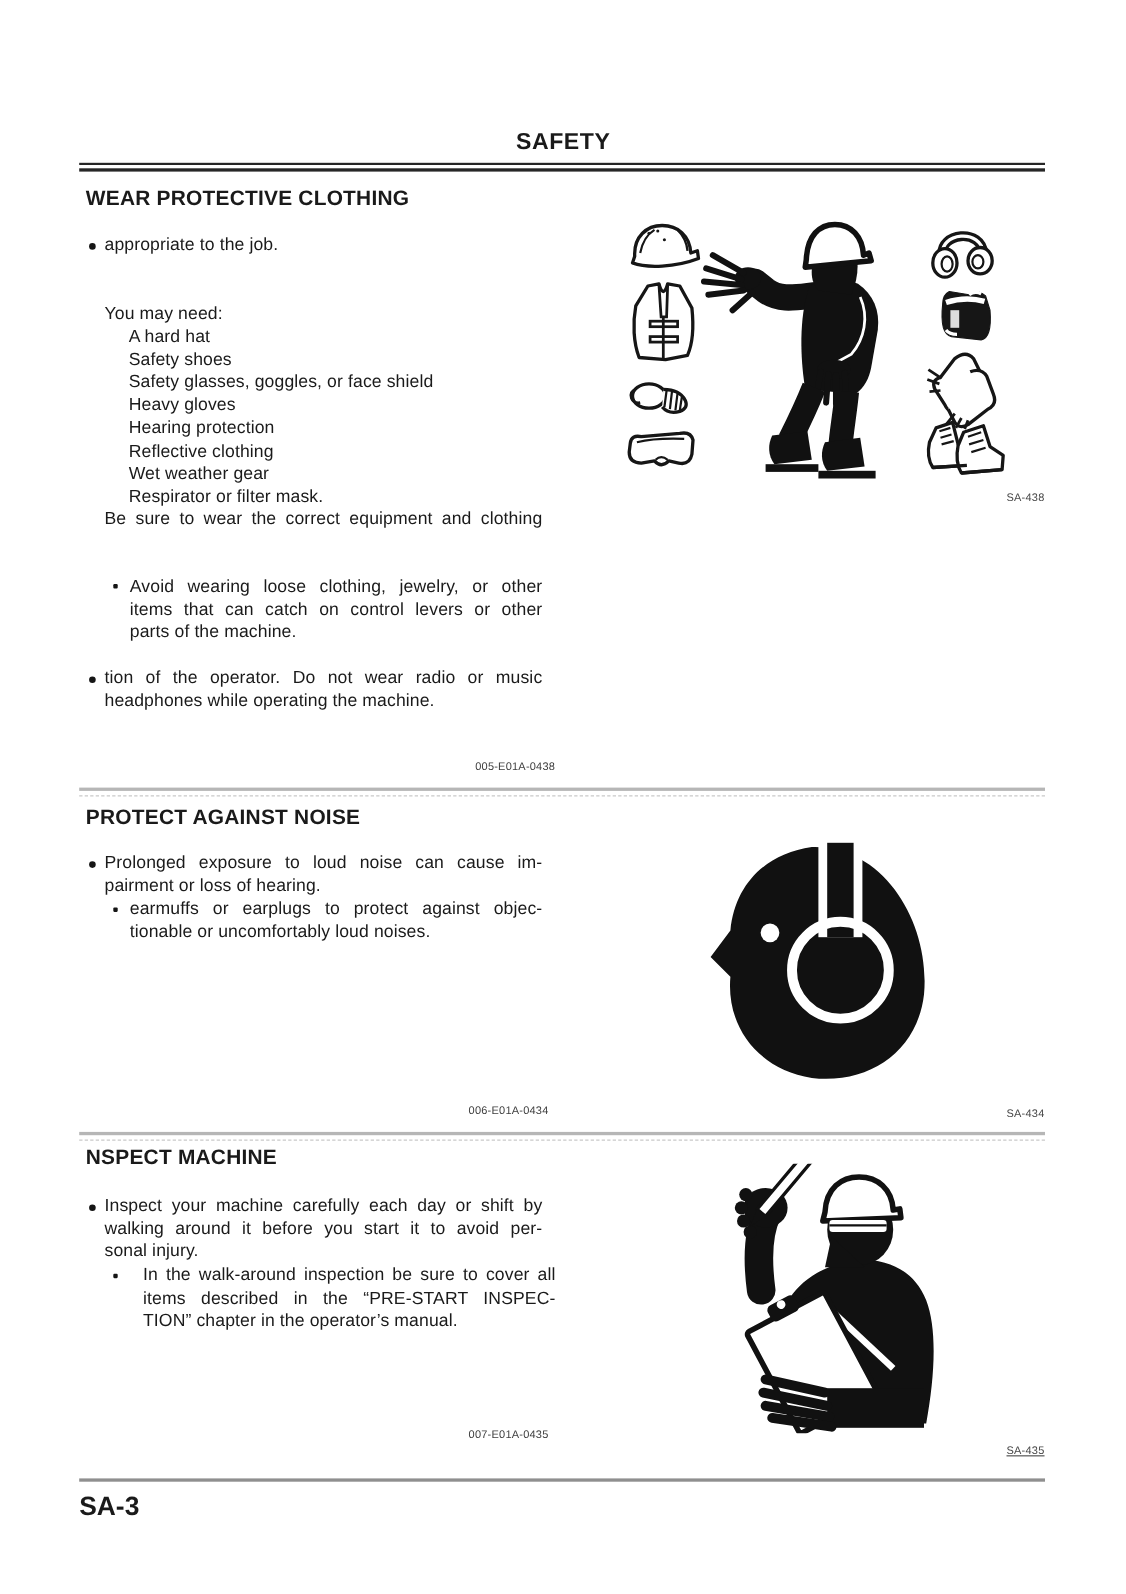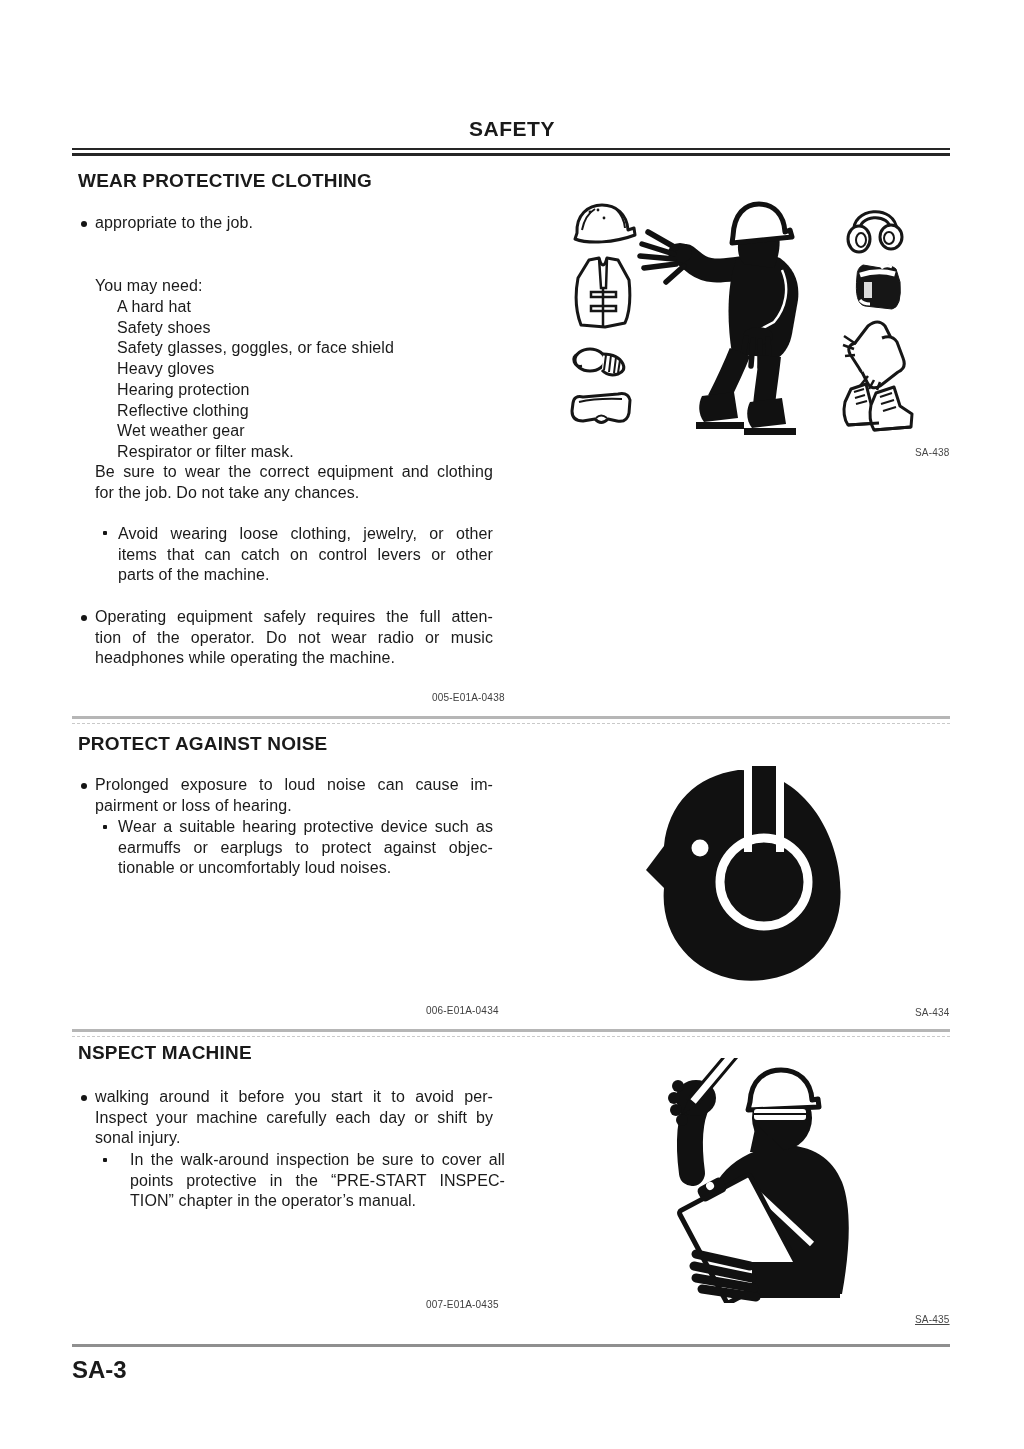--- a/index.html
+++ b/index.html
@@ -50,33 +50,31 @@
     <div class="ln">Safety glasses, goggles, or face shield</div>
     <div class="ln">Heavy gloves</div>
     <div class="ln">Hearing protection</div>
     <div class="ln">Reflective clothing</div>
     <div class="ln">Wet weather gear</div>
     <div class="ln">Respirator or filter mask.</div>
   </div>
 
   <div class="abs" style="top:462px;left:95px;width:398px;">
     <div class="ln j">Be sure to wear the correct equipment and clothing</div>
-    <div class="ln">for the job. Do not take any chances.</div>
   </div>
 
   <div class="abs sdot" style="top:531px;left:103px;"></div>
   <div class="abs" style="top:524px;left:118px;width:375px;">
     <div class="ln j">Avoid wearing loose clothing, jewelry, or other</div>
     <div class="ln j">items that can catch on control levers or other</div>
     <div class="ln">parts of the machine.</div>
   </div>
 
   <div class="abs dot" style="top:615px;left:81px;"></div>
   <div class="abs" style="top:607px;left:95px;width:398px;">
-    <div class="ln j">Operating equipment safely requires the full atten-</div>
     <div class="ln j">tion of the operator. Do not wear radio or music</div>
     <div class="ln">headphones while operating the machine.</div>
   </div>
 
   <div class="abs code" style="top:692px;left:432px;">005-E01A-0438</div>
   <div class="abs figref" style="top:447px;left:915px;">SA-438</div>
 
   <div class="abs" style="top:200px;left:568px;">
     <svg width="70" height="50" viewBox="0 0 70 50">
       <path d="M9,33 C8,15 20,5 34,5 C48,5 59,14 60,30 L66,28 L67,35 C46,43 20,44 7,39 Z" fill="#fff" stroke="#161616" stroke-width="3" stroke-linejoin="round"></path>
@@ -186,21 +184,20 @@
   <div class="abs h2" style="top:733px;left:78px;">PROTECT AGAINST NOISE</div>
 
   <div class="abs dot" style="top:783px;left:81px;"></div>
   <div class="abs" style="top:775px;left:95px;width:398px;">
     <div class="ln j">Prolonged exposure to loud noise can cause im-</div>
     <div class="ln">pairment or loss of hearing.</div>
   </div>
 
   <div class="abs sdot" style="top:825px;left:103px;"></div>
   <div class="abs" style="top:817px;left:118px;width:375px;">
-    <div class="ln j">Wear a suitable hearing protective device such as</div>
     <div class="ln j">earmuffs or earplugs to protect against objec-</div>
     <div class="ln">tionable or uncomfortably loud noises.</div>
   </div>
 
   <div class="abs" style="top:766px;left:638px;">
     <svg width="210" height="225" viewBox="0 0 210 225">
       <path fill="#111" d="M100,4 C58,10 30,38 26,80 L8,104 L26,122 C22,166 50,206 100,214 C152,220 196,190 202,138 C208,74 166,2 100,4 Z"></path>
       <circle cx="62" cy="82" r="8.5" fill="#fff"></circle>
       <rect x="106" y="0" width="40" height="86" fill="#fff"></rect>
       <rect x="114" y="0" width="24" height="86" fill="#111"></rect>
@@ -211,29 +208,29 @@
   <div class="abs code" style="top:1005px;left:426px;">006-E01A-0434</div>
   <div class="abs figref" style="top:1007px;left:915px;">SA-434</div>
 
   <div class="abs rule-light" style="top:1029px;left:72px;width:878px;"></div>
   <div class="abs rule-dash" style="top:1036px;left:72px;width:878px;"></div>
 
   <div class="abs h2" style="top:1042px;left:78px;">NSPECT MACHINE</div>
 
   <div class="abs dot" style="top:1095px;left:81px;"></div>
   <div class="abs" style="top:1087px;left:95px;width:398px;">
+    <div class="ln j">Inspect your machine carefully each day or shift by</div>
     <div class="ln j">walking around it before you start it to avoid per-</div>
-    <div class="ln j">Inspect your machine carefully each day or shift by</div>
     <div class="ln">sonal injury.</div>
   </div>
 
   <div class="abs sdot" style="top:1158px;left:103px;"></div>
   <div class="abs" style="top:1150px;left:118px;width:375px;margin-left:12px;">
     <div class="ln j">In the walk-around inspection be sure to cover all</div>
-    <div class="ln j">points protective in the “PRE-START INSPEC-</div>
+    <div class="ln j">items described in the “PRE-START INSPEC-</div>
     <div class="ln">TION” chapter in the operator’s manual.</div>
   </div>
 
   <div class="abs" style="top:1058px;left:630px;">
     <svg width="245" height="245" viewBox="0 0 245 245">
       <path d="M62,115 C58,85 60,60 68,44" stroke="#111" stroke-width="26" fill="none" stroke-linecap="round"></path>
       <ellipse cx="66" cy="40" rx="20" ry="18" fill="#111"></ellipse>
       <circle cx="48" cy="28" r="6" fill="#111"></circle>
         <circle cx="44" cy="40" r="6" fill="#111"></circle>
       <circle cx="46" cy="52" r="6" fill="#111"></circle>

